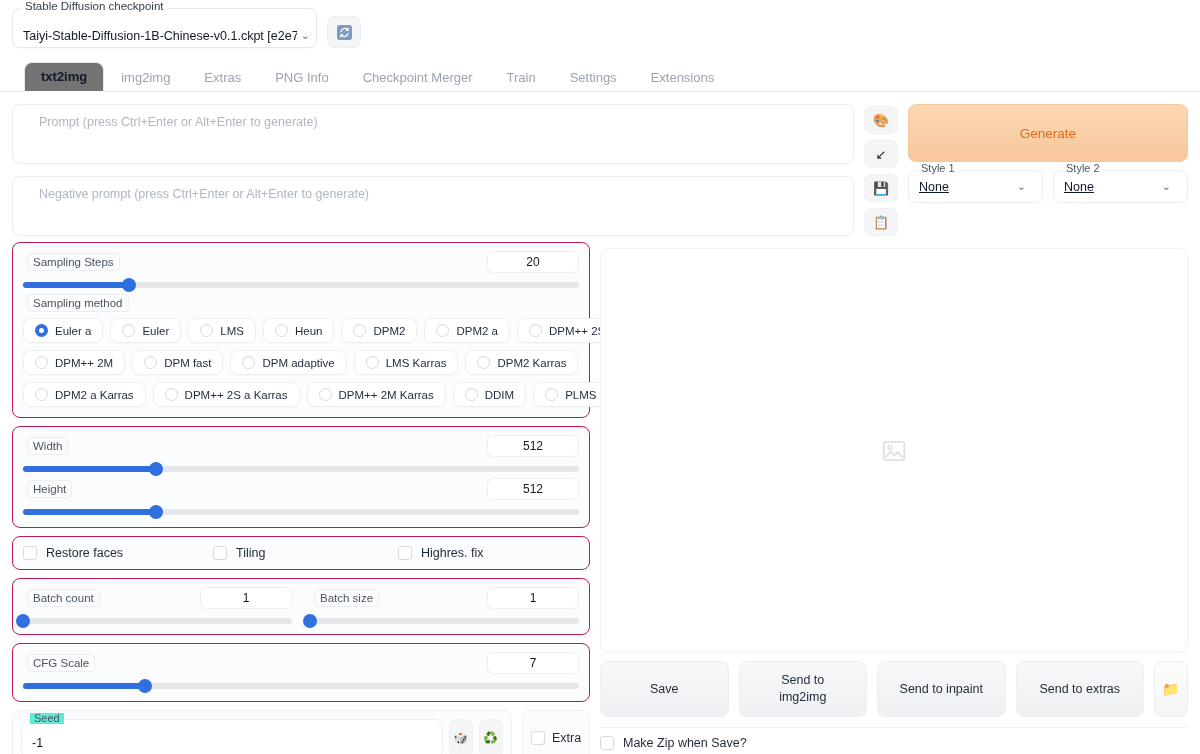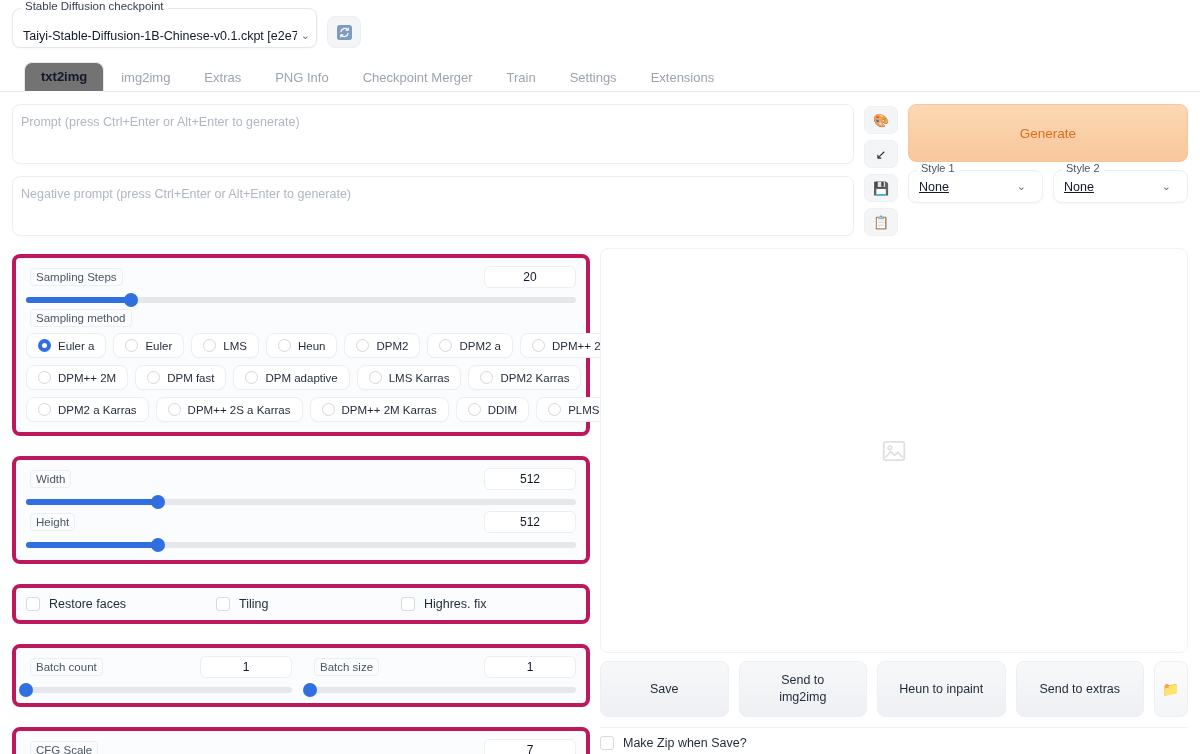--- a/index.html
+++ b/index.html
@@ -82,21 +82,21 @@
   .prompt-zone {
     display: flex; gap: 10px;
     padding: 12px 12px 6px 12px;
   }
   .prompt-col { flex: 1; display: flex; flex-direction: column; gap: 12px; }
   .prompt-box {
     border: 1px solid #eceef1;
     border-radius: 8px;
     background: #fff;
     height: 60px;
-    padding: 10px 8px;
+    padding: 10px 26px;
     font-size: 12.5px;
     color: #b0b6c2;
     box-shadow: 0 1px 2px rgba(0,0,0,0.02);
   }
   .tool-col { display: flex; flex-direction: column; gap: 6px; width: 34px; padding-top: 2px;}
   .tool-btn {
     width: 34px; height: 28px;
     background: #f4f5f7;
     border: 1px solid #eef0f3;
     border-radius: 7px;
@@ -131,25 +131,24 @@
   
   .main {
     display: flex; gap: 10px;
     padding: 0 12px;
     height: 508px;
   }
   .left-col { width: 578px; display: flex; flex-direction: column; gap: 8px; }
   .right-col { flex: 1; display: flex; flex-direction: column; gap: 8px; }
 
   .panel {
-    border: 4px solid #be185d;
+    border: 1px solid #be185d;
     border-radius: 8px;
     background: #fbfcfd;
     padding: 10px 10px 10px 10px;
-    margin-top: 12px;
   }
 
   
   .slider-block { margin-bottom: 2px; }
   .slider-head { position: relative; height: 22px; }
   .slider-label {
     position: absolute; left: 4px; top: 0;
     background: #fbfcfd; padding: 0 5px;
     font-size: 11.5px; color: #4b5563;
     border: 1px solid #eceef1; border-radius: 4px;
@@ -536,21 +535,21 @@
           <rect x="2.5" y="3.5" width="19" height="17" rx="2" fill="none" stroke="#8b8f98" stroke-width="1.6"></rect>
           <circle cx="8.2" cy="9" r="1.7" fill="none" stroke="#8b8f98" stroke-width="1.4"></circle>
           <path d="M4 18l5.2-5.4 3.4 3.4 3.1-3 4.3 5" fill="none" stroke="#8b8f98" stroke-width="1.6" stroke-linejoin="round"></path>
         </svg>
       </div>
 
       <div class="action-row">
         <div class="action-btn">Save</div>
         <div class="action-btn" style="white-space:pre-line;">Send to
 img2img</div>
-        <div class="action-btn">Heun to inpaint</div>
+        <div class="action-btn">Send to inpaint</div>
         <div class="action-btn">Send to extras</div>
         <div class="folder-btn">📁</div>
       </div>
 
       <div class="zip-row">
         <div class="check-item">
           <span class="cbox"></span>
           <span>Make Zip when Save?</span>
         </div>
       </div>

